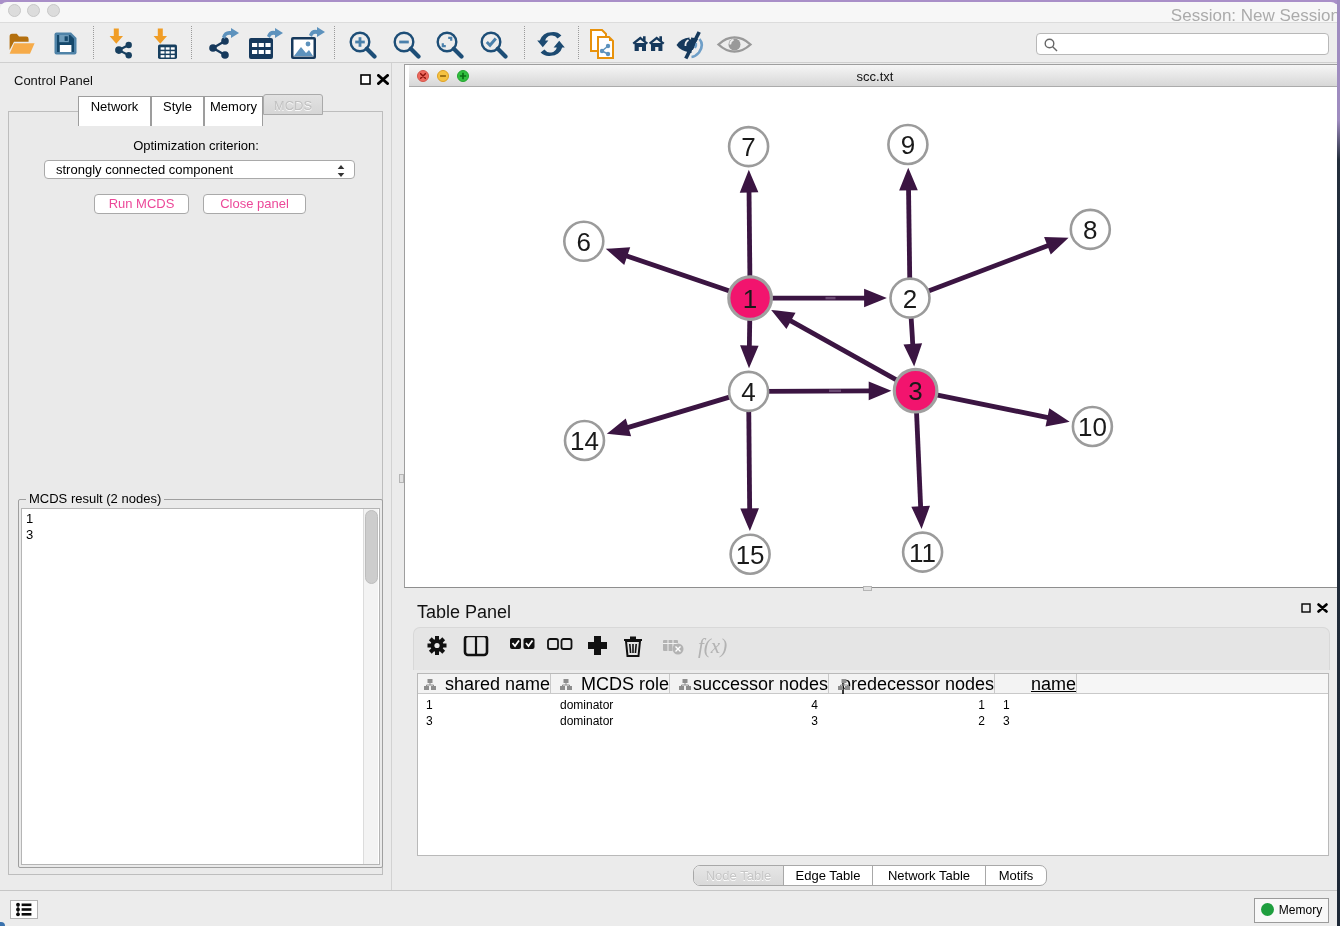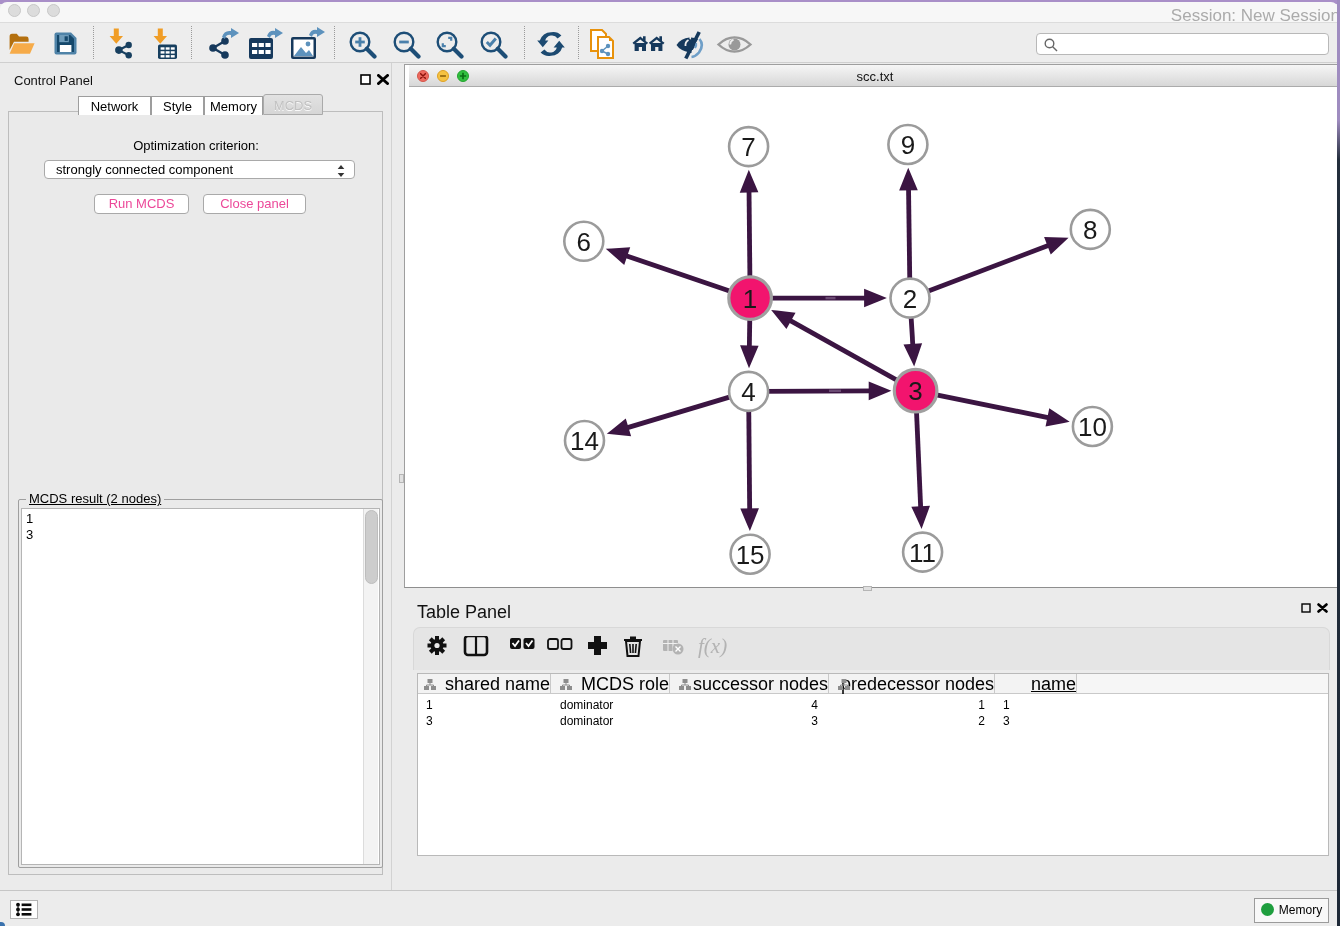--- a/index.html
+++ b/index.html
@@ -12,27 +12,27 @@
 .tl { position:absolute; top:4px; width:13px; height:13px; border-radius:50%; background:#dcdcdc; border:1px solid #c8c8c8; }
 #apptitle { left:0; top:6px; width:1340px; text-align:right; font-size:17px; color:#ababab; }
 
 #toolbar { left:0; top:23px; width:1338px; height:40px; background:#ededed; border-bottom:1px solid #cfcfcf; }
 .sep { position:absolute; top:3px; height:33px; width:0; border-left:1px dotted #9a9a9a; }
 #searchbox { left:1036px; top:10px; width:293px; height:22px; background:#fff; border:1px solid #b8b8b8; border-radius:4px; }
 
 #cpanel { left:0; top:63px; width:392px; height:827px; background:#ebebeb; border-right:1px solid #d2d2d2; }
 #cptitle { left:14px; top:10px; font-size:13px; color:#111; }
 #cpbody { left:8px; top:48px; width:375px; height:764px; border:1px solid #bdbdbd; background:#eaeaea; }
-.tab { position:absolute; top:33px; height:19px; font-size:13px; text-align:center; line-height:19px; background:#fff; border:1px solid #9d9d9d; border-bottom:none; color:#000; z-index:3; }
+.tab { position:absolute; top:33px; height:30px; font-size:13px; text-align:center; line-height:19px; background:#fff; border:1px solid #9d9d9d; border-bottom:none; color:#000; z-index:3; }
 #tabmcds { background:linear-gradient(#e2e2e2,#d6d6d6); color:#c0c0c0; text-shadow:0 1px 0 #fafafa; border:1px solid #aaa; border-radius:3px 3px 0 0; top:31px; height:21px; line-height:21px; }
 #optlbl { left:0; top:75px; width:392px; text-align:center; font-size:13px; color:#000; }
 #dropdown { left:44px; top:97px; width:311px; height:19px; background:#fff; border:1px solid #a9a9a9; border-radius:4px; font-size:13px; line-height:17px; padding-left:11px; color:#000; }
 .btn { position:absolute; height:20px; background:#fff; border:1px solid #a9a9a9; border-radius:4px; font-size:13px; text-align:center; line-height:18px; color:#ec4899; }
 #groupbox { left:18px; top:436px; width:365px; height:369px; border:1px solid #9f9f9f; border-radius:2px; }
-#grouplbl { left:26px; top:428px; background:#eaeaea; font-size:13px; padding:0 3px; color:#000;text-decoration:underline; }
+#grouplbl { left:26px; top:428px; background:#eaeaea; font-size:13px; padding:0 3px; color:#000; }
 #mcdstext { left:21px; top:445px; width:359px; height:357px; background:#fff; border:1px solid #b5b5b5; font-size:13px; color:#000; line-height:16px; padding:2px 0 0 4px; }
 #mcscroll { right:1px; top:0px; width:15px; height:355px; background:#f3f3f3; border-left:1px solid #dcdcdc; }
 #mcthumb { left:1px; top:1px; width:13px; height:74px; background:#cdcdcd; border-radius:7px; border:1px solid #bdbdbd; position:absolute; }
 
 #netwin { left:404px; top:64px; width:934px; height:524px; background:#fff; border:1px solid #9e9e9e; border-bottom:1px solid #8e8e8e; }
 #nettitle { left:4px; top:0; width:932px; height:22px; background:linear-gradient(#f6f6f6,#d7d7d7); border-bottom:1px solid #ababab; }
 #netname { width:932px; text-align:center; font-size:13px; color:#111; top:4px; left:0; }
 .mac { position:absolute; top:5px; width:12px; height:12px; border-radius:50%; }
 
 #tpanel { left:396px; top:592px; width:944px; height:298px; background:#ebebeb; }
@@ -418,20 +418,26 @@
   <div class="td" style="left:142px;top:23px;">dominator</div>
   <div class="td" style="left:252px;top:23px;width:148px;text-align:right;">4</div>
   <div class="td" style="left:411px;top:23px;width:156px;text-align:right;">1</div>
   <div class="td" style="left:585px;top:23px;">1</div>
   <div class="td" style="left:8px;top:39px;">3</div>
   <div class="td" style="left:142px;top:39px;">dominator</div>
   <div class="td" style="left:252px;top:39px;width:148px;text-align:right;">3</div>
   <div class="td" style="left:411px;top:39px;width:156px;text-align:right;">2</div>
   <div class="td" style="left:585px;top:39px;">3</div>
  </div>
+ <div class="btabbar">
+      <div class="bt sel" style="width:90px;">Node Table</div>
+      <div class="bt" style="width:89px;">Edge Table</div>
+      <div class="bt" style="width:113px;">Network Table</div>
+      <div class="bt" style="width:60px;border-right:none;">Motifs</div>
+    </div>
 </div>
 <div class="abs" id="statusbar">
  <div class="abs" id="listbtn">
   <svg width="26" height="17" viewBox="0 0 26 17">
    <g fill="#0a0a0a">
           <circle cx="7" cy="3.7" r="1.9"></circle>
           <circle cx="7" cy="8.5" r="1.9"></circle>
           <circle cx="7" cy="13.3" r="1.9"></circle>
    <rect x="6.6" y="3.7" width="0.9" height="9.6"></rect>
    <rect x="10.6" y="2.5" width="9.8" height="2.6"></rect>

